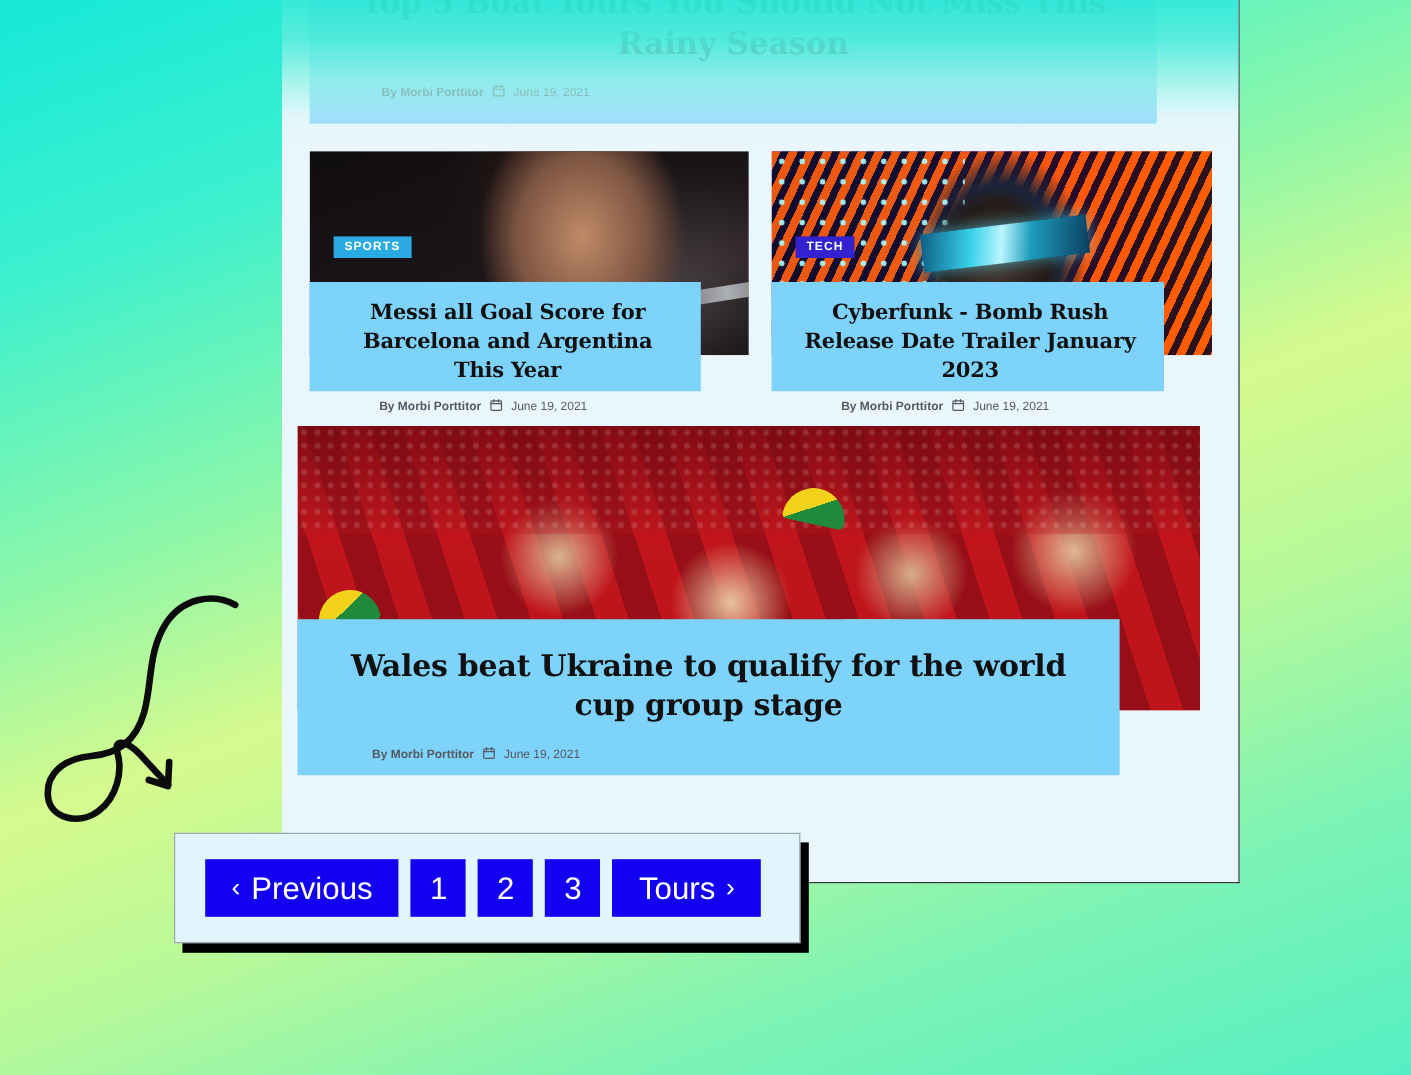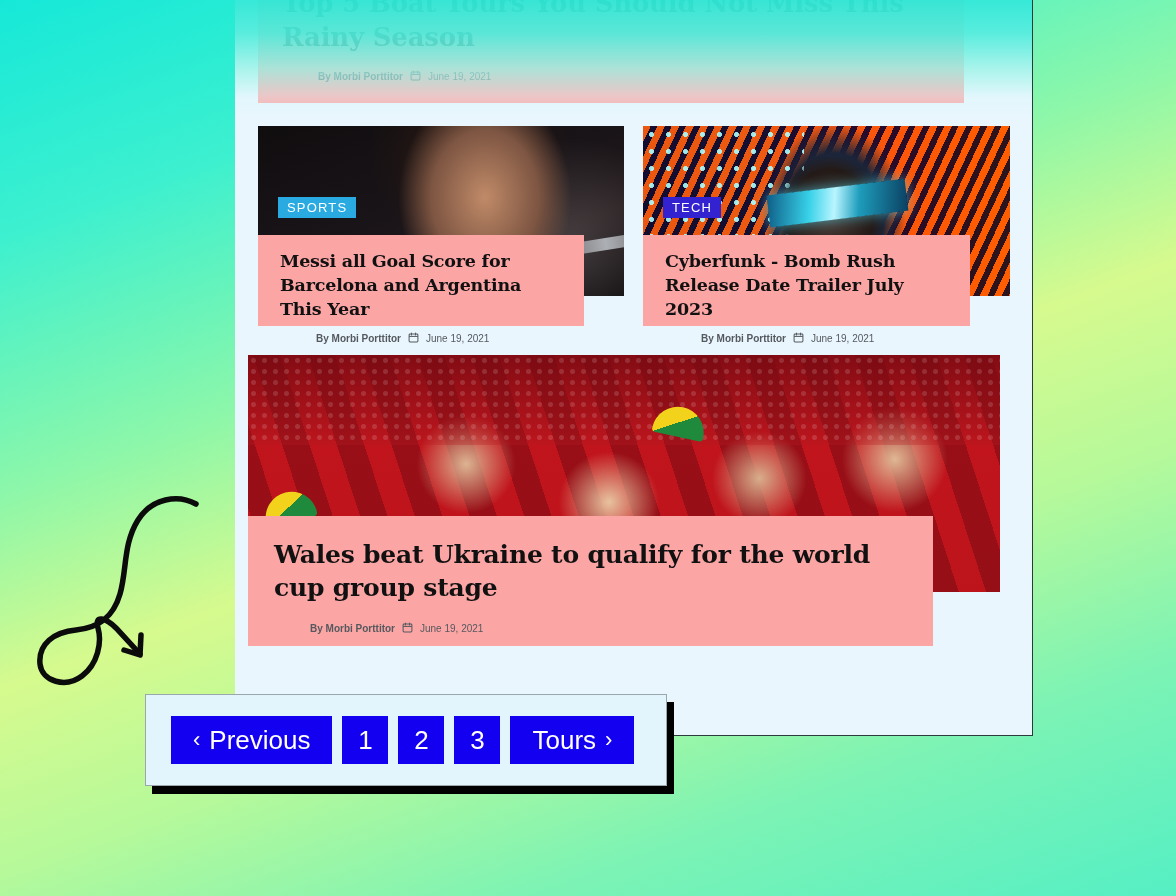--- a/index.html
+++ b/index.html
@@ -66,35 +66,36 @@
 
   .card-photo .ph {
     position: absolute;
     inset: 0;
   }
 
   .badge {
     position: absolute;
     left: 20px;
     color: #ffffff;
-    font-size: 13px;
-    font-weight: 400;
+    font-size: 10px;
+    font-weight: 700;
     letter-spacing: 0.09em;
     padding: 4px 9px 4px 9px;
     line-height: 1;
     z-index: 3;
     text-align: center;
   }
   .badge.sports { background: #29abe2; }
   .badge.tech   { background: #3222cf; }
 
   .card-body {
     position: absolute;
-    background: #fca5a5;
+    background: #7dd3fc;
     z-index: 4;
+    text-align: center;
   }
 
   .card-title {
     font-family: "DejaVu Serif", "Liberation Serif", serif;
     font-weight: 700;
     color: #111111;
     letter-spacing: -0.2px;
   }
 
   .card-meta {
@@ -365,21 +366,21 @@
     <article class="card" id="card-cyber">
       <div class="card-photo">
         <div class="ph photo-cyber">
           <div class="dots"></div>
           <div class="face"></div>
           <div class="visor"></div>
         </div>
       </div>
       <span class="badge tech">TECH</span>
       <div class="card-body">
-        <h2 class="card-title">Cyberfunk - Bomb Rush  Release Date Trailer July 2023</h2>
+        <h2 class="card-title">Cyberfunk - Bomb Rush  Release Date Trailer January 2023</h2>
         <div class="card-meta">
           <span class="author">By Morbi Porttitor</span>
           <span class="cal-icon">
             <svg width="11" height="11" viewBox="0 0 16 16" fill="none" xmlns="http://www.w3.org/2000/svg">
               <rect x="1.6" y="3" width="12.8" height="11.5" rx="1.4" stroke="#55595e" stroke-width="1.5"></rect>
               <path d="M1.6 6.4h12.8" stroke="#55595e" stroke-width="1.5"></path>
               <path d="M5 1.4v3M11 1.4v3" stroke="#55595e" stroke-width="1.5" stroke-linecap="round"></path>
             </svg>
           </span>
           <span class="meta-date">June 19, 2021</span>

